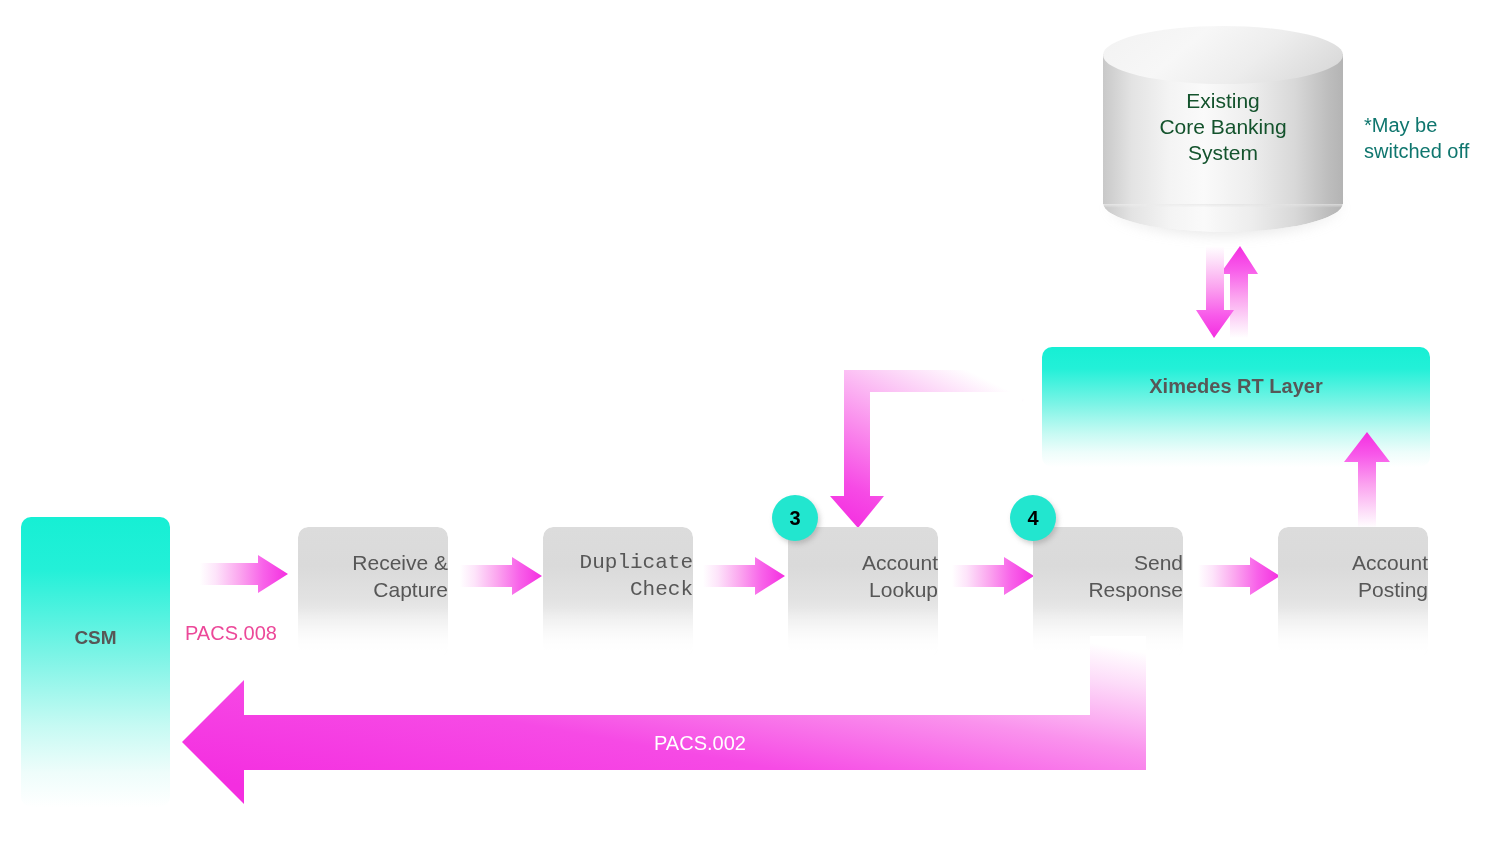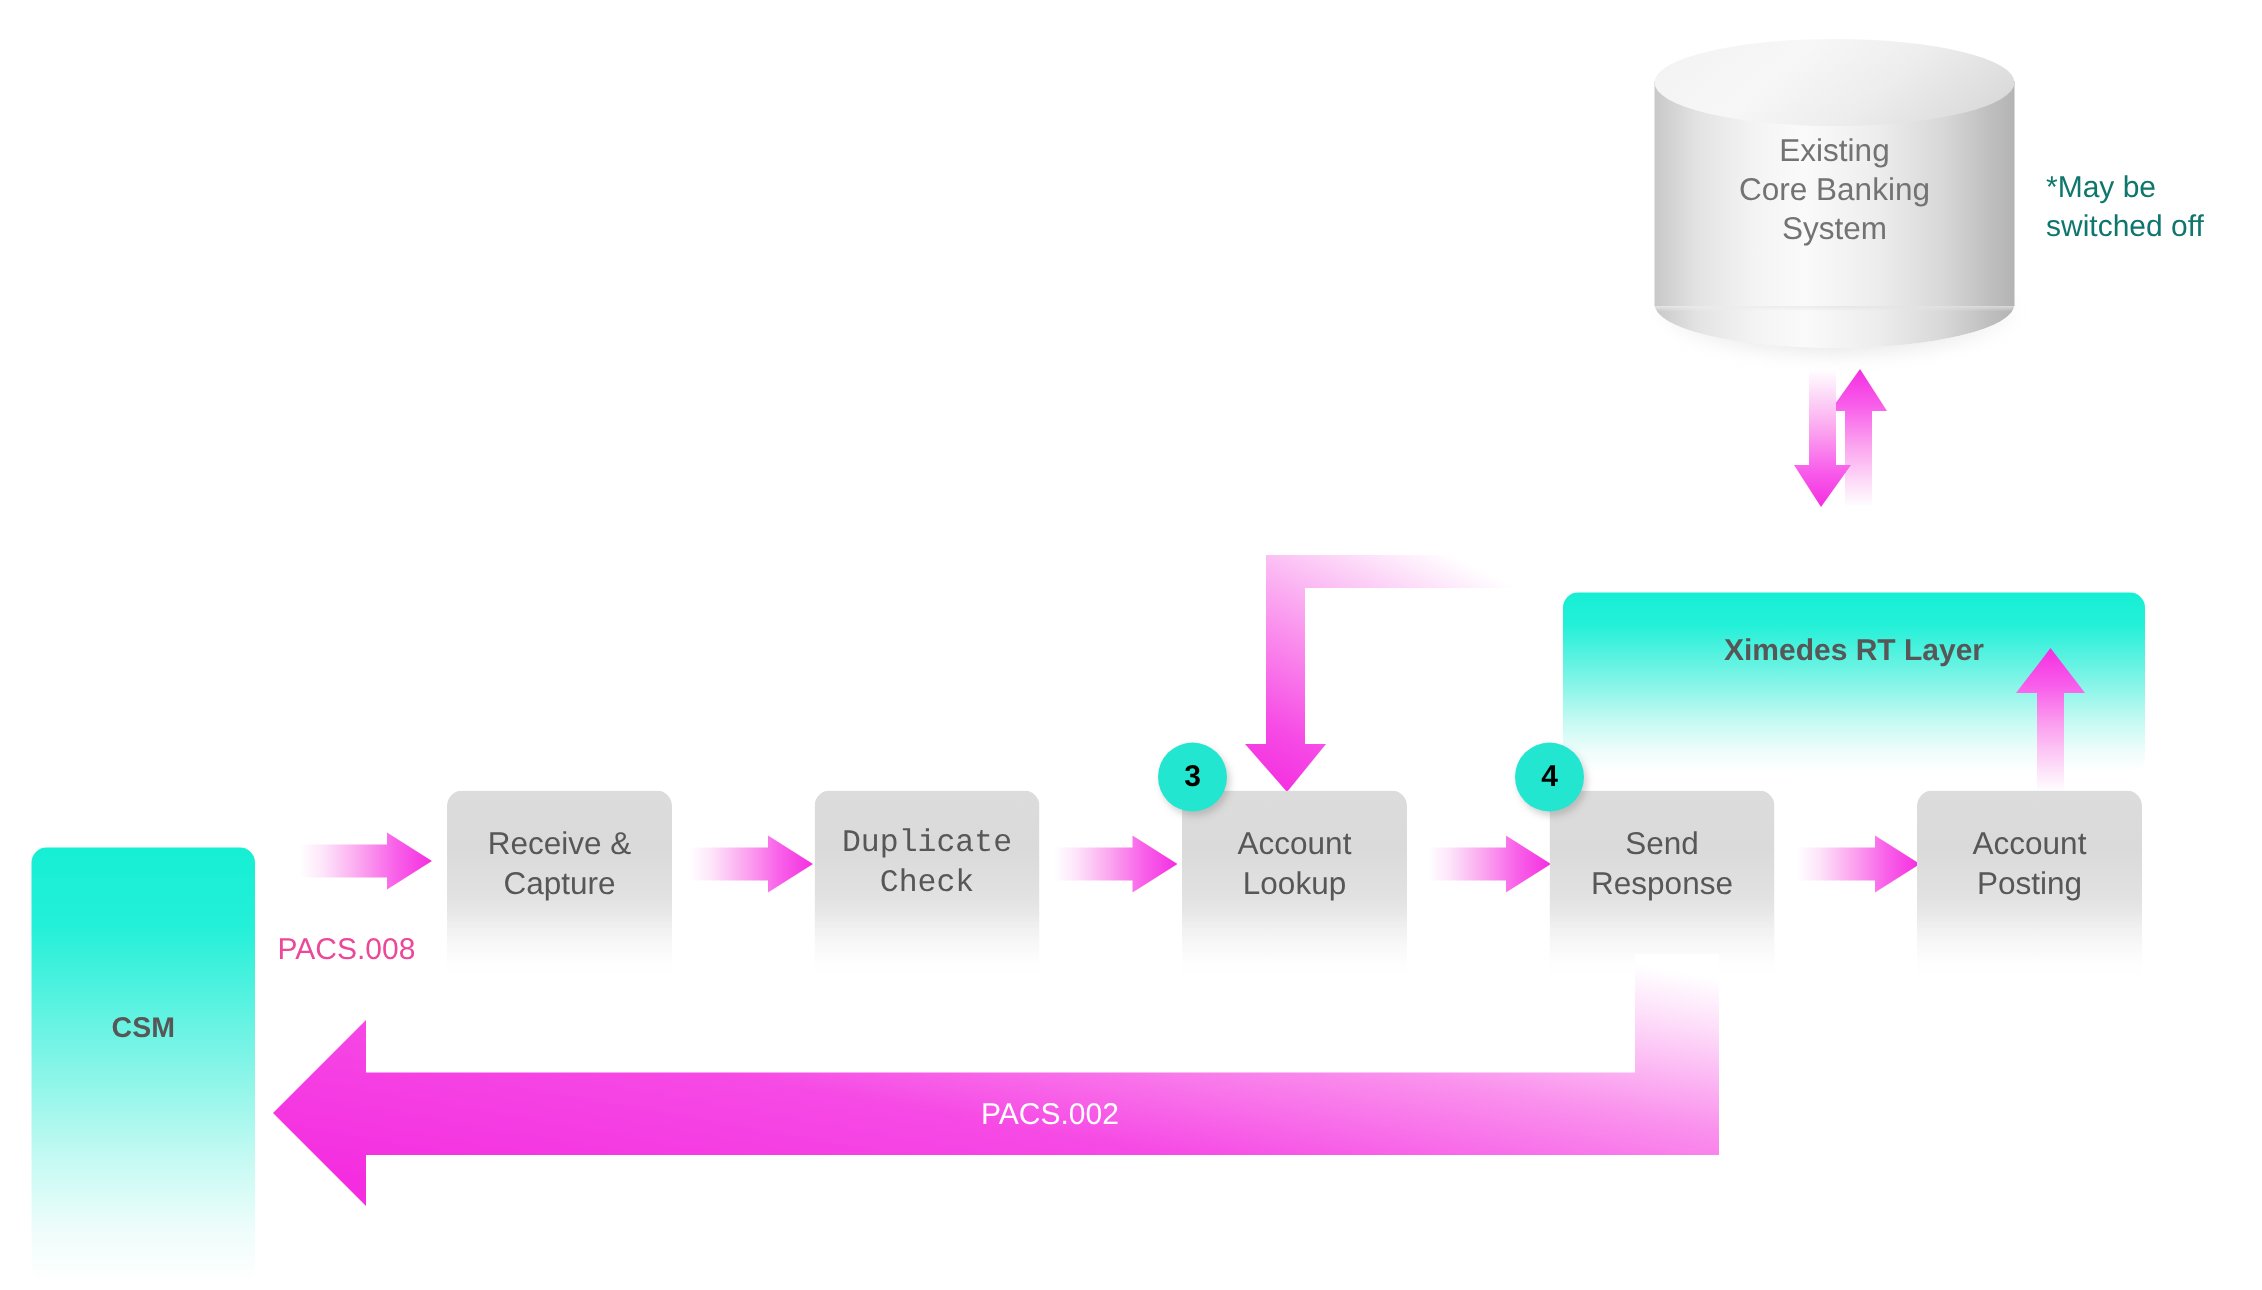--- a/index.html
+++ b/index.html
@@ -32,38 +32,37 @@
         #fbfbfb 90%,
         #ffffff 100%);
     box-shadow: 2px 3px 6px rgba(120,120,120,0.28);
     -webkit-mask-image: linear-gradient(180deg, #000 0%, #000 62%, rgba(0,0,0,0.55) 82%, rgba(0,0,0,0) 100%);
     mask-image: linear-gradient(180deg, #000 0%, #000 62%, rgba(0,0,0,0.55) 82%, rgba(0,0,0,0) 100%);
   }
   .proc-label {
     position: absolute;
     left: 0; right: 0;
     top: 22px;
-    text-align: center;
+    text-align: right;
     font-size: 21px;
     line-height: 27px;
     color: #575757;
     white-space: pre-line;
   }
 
   
   .cyan-box {
     border-radius: 10px;
     background: linear-gradient(180deg,
         #16efd4 0%,
         #23f0d8 18%,
         #7df4e6 48%,
         #c6faf3 72%,
         #eefdfb 88%,
         #ffffff 100%);
-    margin-top: 48px;
   }
   .cyan-label {
     position: absolute;
     left: 0; right: 0;
     text-align: center;
     font-weight: bold;
     color: #575757;
   }
 
   
@@ -114,21 +113,21 @@
     border-radius: 50%;
     background: linear-gradient(140deg, #f2f2f2 0%, #f7f7f7 35%, #ededed 62%, #dcdcdc 88%, #d2d2d2 100%);
   }
   .cyl-label {
     position: absolute;
     left: 0; right: 0;
     top: 62px;
     text-align: center;
     font-size: 21px;
     line-height: 26px;
-    color: #737373;
+    color: #14532d;
     white-space: pre-line;
   }
 
   
   .num-circle {
     width: 46px; height: 46px;
     border-radius: 50%;
     background: #22e6cf;
     color: #000000;
     font-size: 20px;

